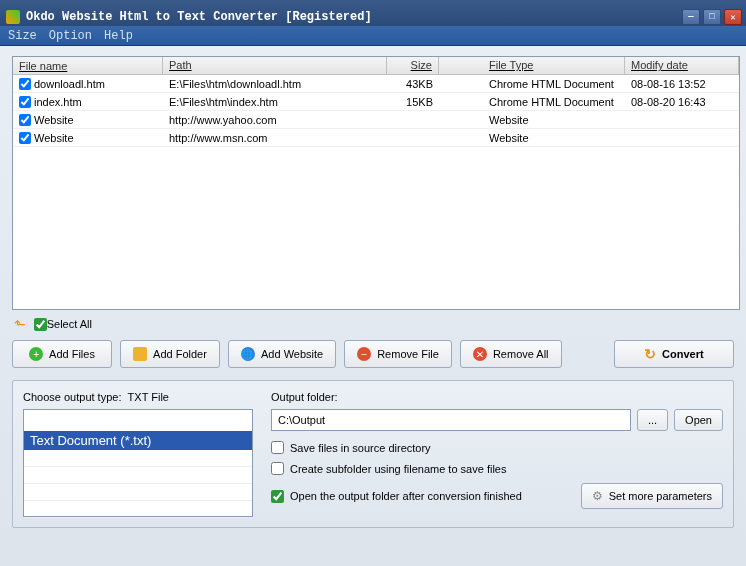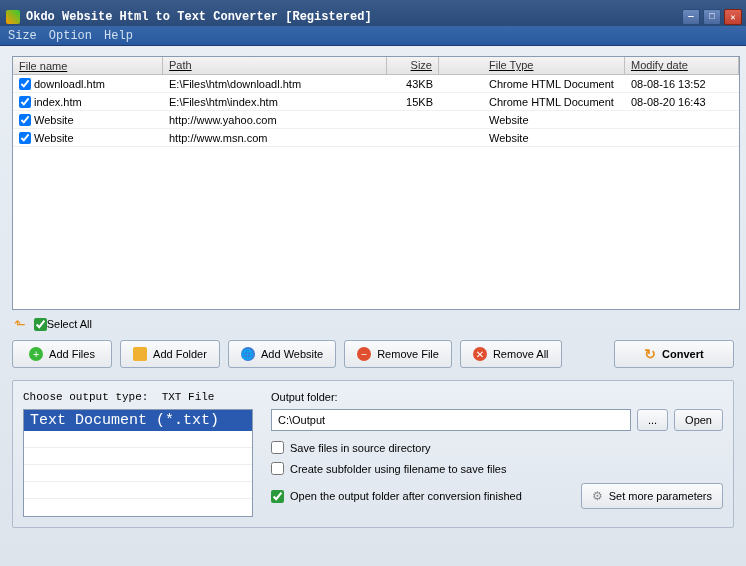--- a/index.html
+++ b/index.html
@@ -44,24 +44,24 @@
 .btn-convert { min-width: 120px; font-weight: bold; margin-left: auto; }
 .btn-icon { width: 14px; height: 14px; border-radius: 50%; display: inline-flex; align-items: center; justify-content: center; font-size: 10px; color: #fff; }
 .ic-add { background: #3ab83a; }
 .ic-folder { background: #f0b030; border-radius: 2px; }
 .ic-globe { background: #3a7ad8; }
 .ic-remove { background: #e05030; }
 .ic-convert { color: #3ab83a; background: none; font-size: 14px; width: auto; }
 .ic-convert::before { content: "↻"; color: #e89020; }
 
 .bottom-panel { display: flex; gap: 18px; margin-top: 12px; border: 1px solid #b0bccc; border-radius: 2px; padding: 10px; background: linear-gradient(to bottom, #ebf0f6, #e0e6ee); }
-.out-left { width: 230px; font-family: Liberation Mono, monospace; }
+.out-left { width: 230px; }
 .out-label { font-size: 11px; margin-bottom: 6px; }
 .out-list { background: #fff; border: 1px solid #8a9ab0; height: 108px; }
-.out-list-item { background: #2a5ab0; color: #fff; padding: 2px 6px; font-size: 15px; }
+.out-list-item { background: #2a5ab0; color: #fff; padding: 2px 6px; font-size: 13px; margin-top: 21px; }
 .out-list-blank { height: 17px; border-bottom: 1px solid #eee; }
 
 .out-right { flex: 1; }
 .folder-row { display: flex; gap: 6px; align-items: center; margin-bottom: 10px; }
 .folder-input { flex: 1; height: 22px; border: 1px solid #8a9ab0; padding: 2px 6px; font-size: 11px; }
 .small-btn { height: 22px; padding: 0 10px; background: linear-gradient(to bottom, #fafbfc, #e6e9ed); border: 1px solid #9aaabf; border-radius: 3px; font-size: 11px; cursor: pointer; }
 .check-row { display: flex; align-items: center; gap: 6px; margin: 8px 0; font-size: 11px; }
 .check-row input { width: 13px; height: 13px; accent-color: #2a9a3a; }
 .more-params { display: flex; align-items: center; gap: 6px; }
 .gear { color: #888; font-size: 12px; }

